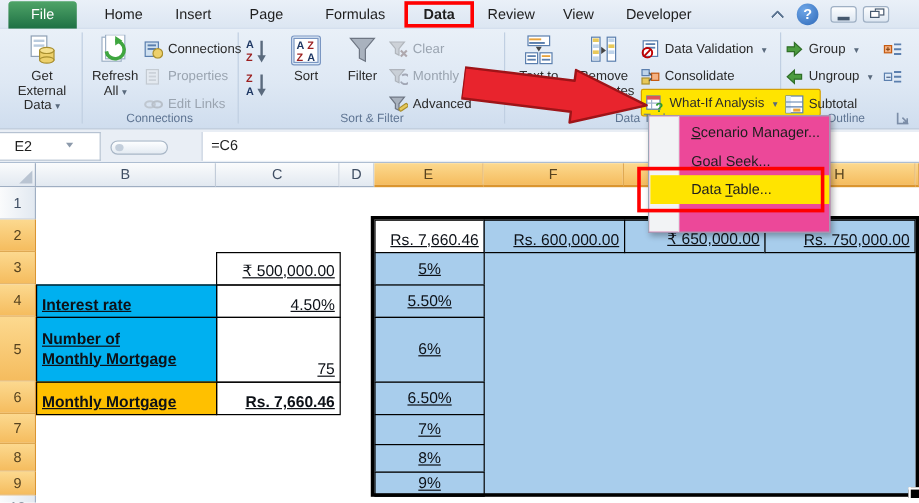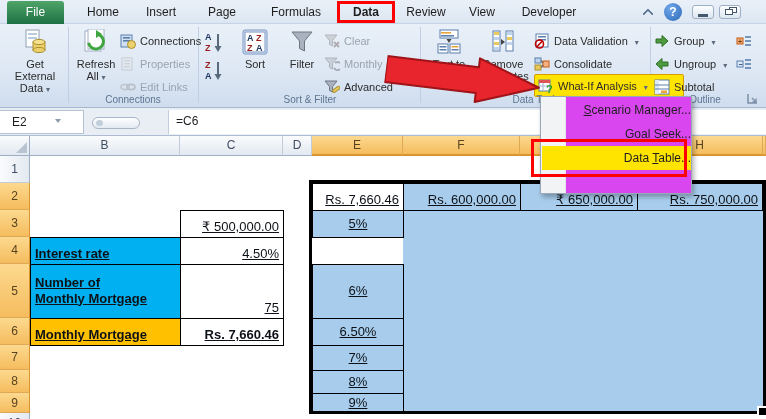--- a/index.html
+++ b/index.html
@@ -84,22 +84,22 @@
   .orange { background:#FFC000; }
   .ltblue { background:#A8CDEC; }
   .bk { border:1px solid #000;text-decoration:underline; }
   .wrapcell { white-space:pre-line; line-height:16px; align-items:center; }
   .selborder { position:absolute; left:309px; top:180px; width:457px; height:234px; border:3px solid #000;
                z-index:10; pointer-events:none; }
   .fillhandle { position:absolute; left:757px; top:406px; width:9px; height:9px; background:#000;
                 border-left:2px solid #fff; border-top:2px solid #fff; z-index:12; }
 
   
-  .wmenu { position:absolute; left:540px; top:96px; width:152px; height:98px; background:#d946ef;
-           border:1px solid #9AA7B8; box-shadow:2px 3px 5px rgba(0,0,0,.3); z-index:50;text-align:right; }
+  .wmenu { position:absolute; left:540px; top:96px; width:152px; height:98px; background:#ec4899;
+           border:1px solid #9AA7B8; box-shadow:2px 3px 5px rgba(0,0,0,.3); z-index:50; }
   .gutter { position:absolute; left:0; top:0; bottom:0; width:25px; background:#F2F3F5; border-right:1px solid #E3E5E8; }
   .mitem { position:absolute; left:1px; width:149px; height:24px; line-height:24px; padding-left:34px;
            font-size:12px; white-space:nowrap; color:#1e1e1e; }
   .mitem.hl { background:#FFE400; }
   .u { text-decoration:underline; }
   .dtbox { position:absolute; left:531px; top:139px; width:156px; height:38px; border:3px solid #FF0000; z-index:55; pointer-events:none; }
 
   .arrow { position:absolute; left:386px; top:44px; width:160px; height:50px; z-index:70;
            transform:rotate(7deg); transform-origin:0 50%; pointer-events:none; }
 </style>
@@ -438,20 +438,21 @@
   <div class="cell right bk" style="left:180px;top:264px;width:104px;height:55px">75</div>
   <div class="cell orange bold bk" style="left:30px;top:318px;width:151px;height:28px">Monthly Mortgage</div>
   <div class="cell right bold bk" style="left:180px;top:318px;width:104px;height:28px">Rs. 7,660.46</div>
 
   <div class="ltblue" style="position:absolute;left:403px;top:210px;width:360px;height:203px"></div>
   <div class="cell right bk" style="left:312px;top:183px;width:92px;height:28px;background:#fff">Rs. 7,660.46</div>
   <div class="cell right ltblue bk" style="left:403px;top:183px;width:118px;height:28px">Rs. 600,000.00</div>
   <div class="cell right ltblue bk" style="left:520px;top:183px;width:118px;height:28px">₹  650,000.00</div>
   <div class="cell right ltblue bk" style="left:637px;top:183px;width:126px;height:28px">Rs. 750,000.00</div>
   <div class="cell ctr ltblue bk" style="left:312px;top:210px;width:92px;height:28px">5%</div>
+  <div class="cell ctr ltblue bk" style="left:312px;top:237px;width:92px;height:28px">5.50%</div>
   <div class="cell ctr ltblue bk" style="left:312px;top:264px;width:92px;height:55px">6%</div>
   <div class="cell ctr ltblue bk" style="left:312px;top:318px;width:92px;height:28px">6.50%</div>
   <div class="cell ctr ltblue bk" style="left:312px;top:345px;width:92px;height:26px">7%</div>
   <div class="cell ctr ltblue bk" style="left:312px;top:370px;width:92px;height:24px">8%</div>
   <div class="cell ctr ltblue bk" style="left:312px;top:393px;width:92px;height:21px">9%</div>
   <div class="selborder"></div>
   <div class="fillhandle"></div>
 
   <div class="wmenu">
     <div class="gutter"></div>

